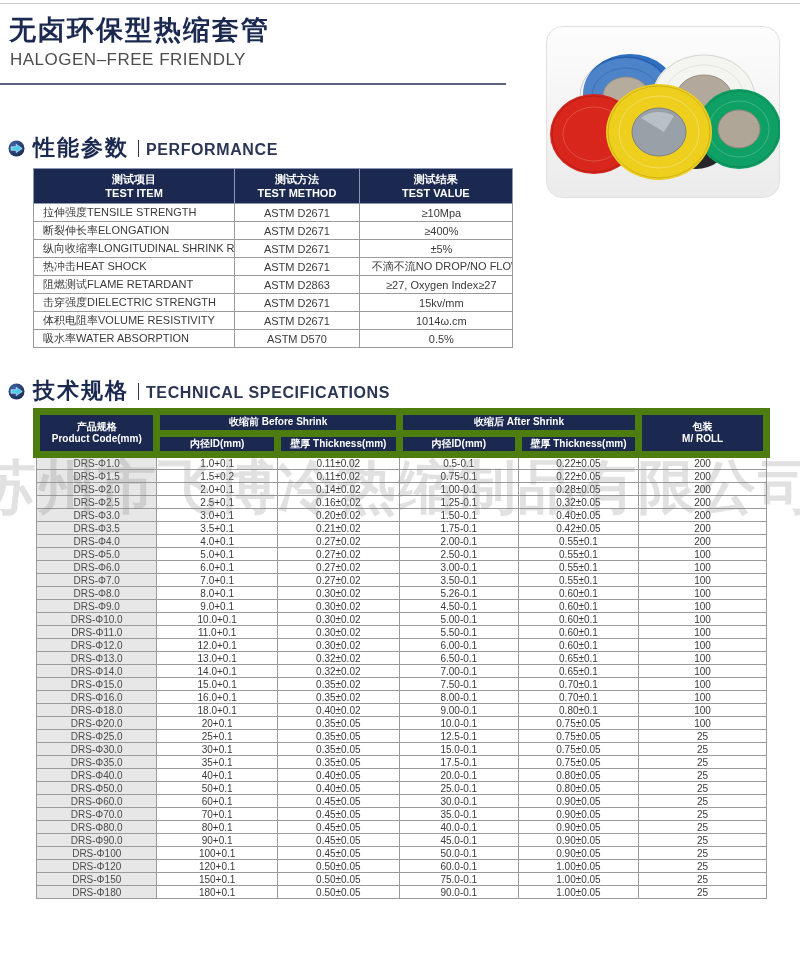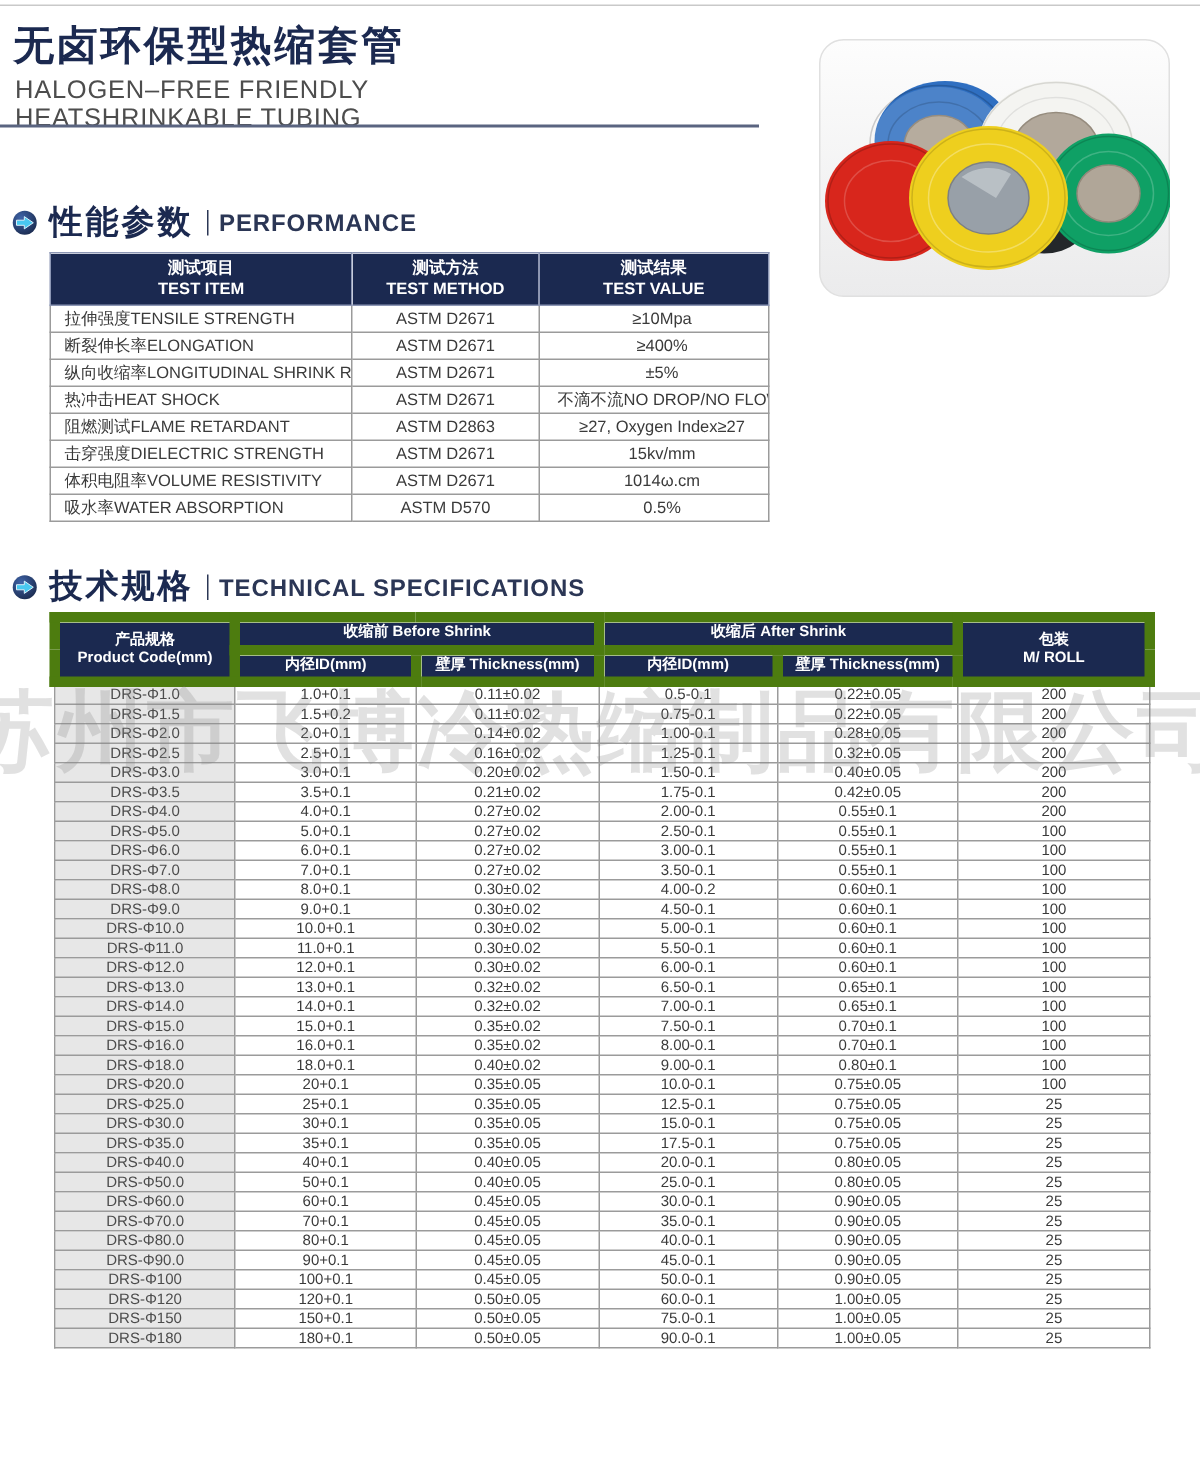--- a/index.html
+++ b/index.html
@@ -57,21 +57,20 @@
 </head>
 <body>
 
 <div class="page">
 
   <div class="topline"></div>
 
   <h1 class="title-zh">无卤环保型热缩套管</h1>
   <div class="subtitle">
     <div>HALOGEN–FREE FRIENDLY</div>
-    <div>HEATSHRINKABLE TUBING</div>
   </div>
   <div class="hdr-divider"></div>
 
   <div class="photo">
     <svg width="234" height="172" viewBox="0 0 234 172">
       <defs>
         <linearGradient id="pbg" x1="0" y1="0" x2="0" y2="1">
           <stop offset="0" stop-color="#fdfdfd"></stop>
             <stop offset="1" stop-color="#ebebec"></stop>
         </linearGradient>
@@ -325,21 +324,21 @@
           <td class="sc1">7.0+0.1</td>
           <td class="sc2">0.27±0.02</td>
           <td class="sc3">3.50-0.1</td>
           <td class="sc4">0.55±0.1</td>
           <td class="sc5">100</td>
         </tr>
         <tr>
           <td class="sc0">DRS-Φ8.0</td>
           <td class="sc1">8.0+0.1</td>
           <td class="sc2">0.30±0.02</td>
-          <td class="sc3">4.00-0.2</td>
+          <td class="sc3">5.26-0.1</td>
           <td class="sc4">0.60±0.1</td>
           <td class="sc5">100</td>
         </tr>
         <tr>
           <td class="sc0">DRS-Φ9.0</td>
           <td class="sc1">9.0+0.1</td>
           <td class="sc2">0.30±0.02</td>
           <td class="sc3">4.50-0.1</td>
           <td class="sc4">0.60±0.1</td>
           <td class="sc5">100</td>

